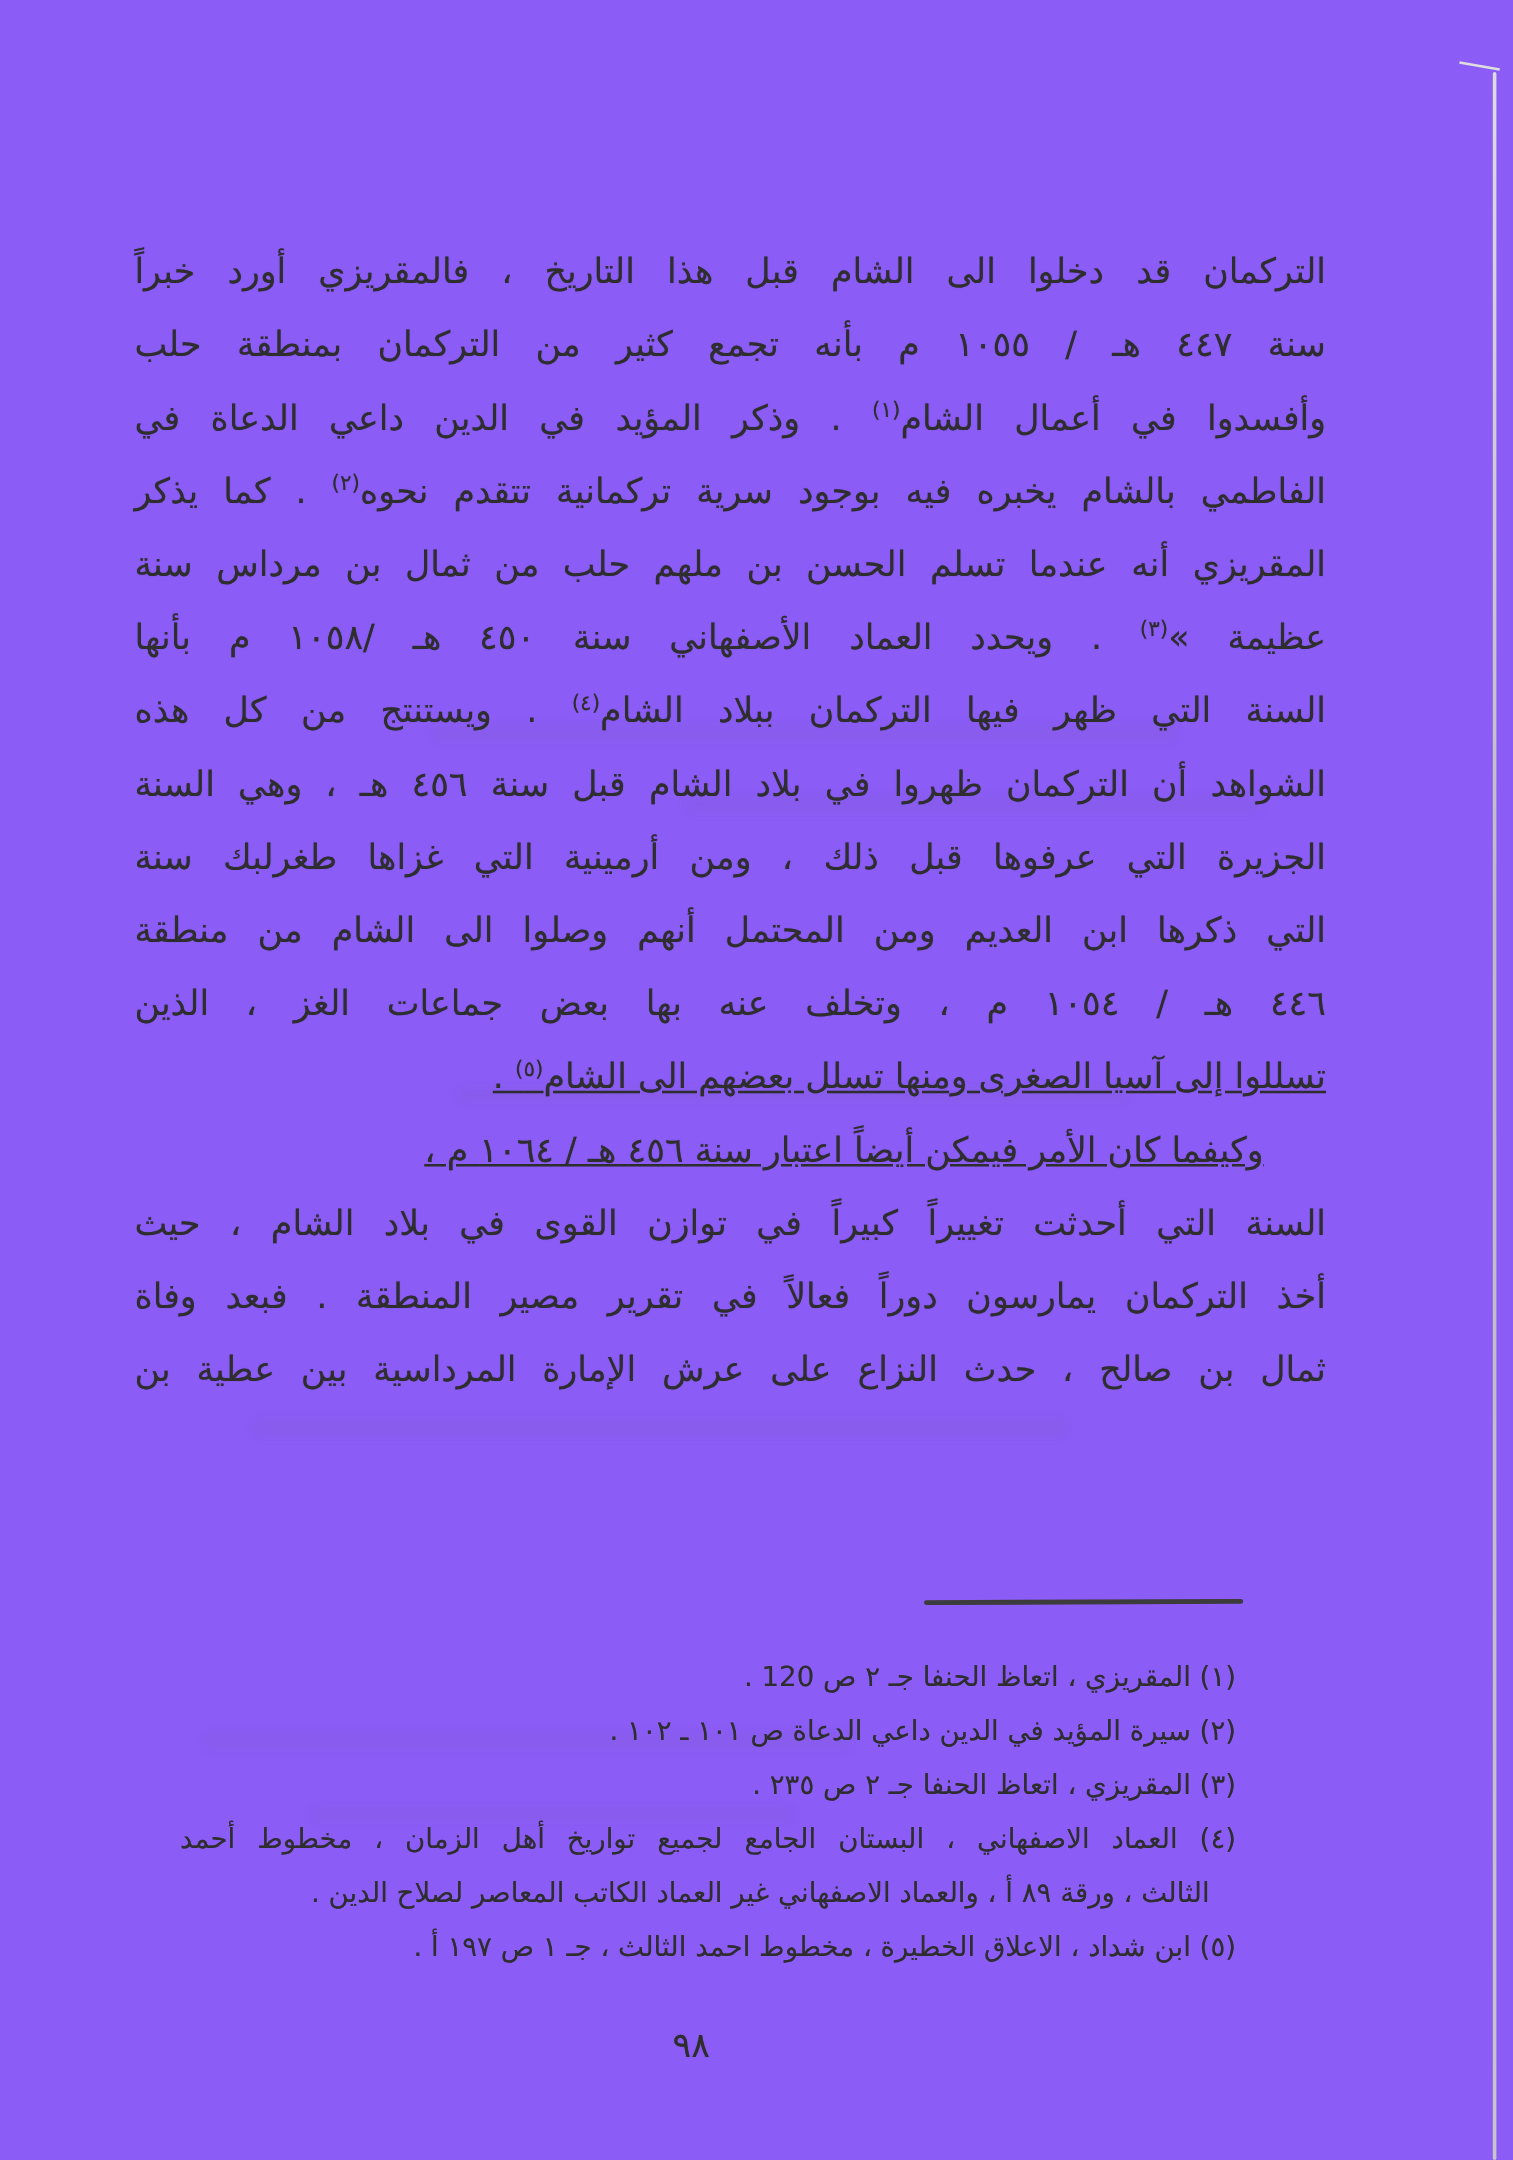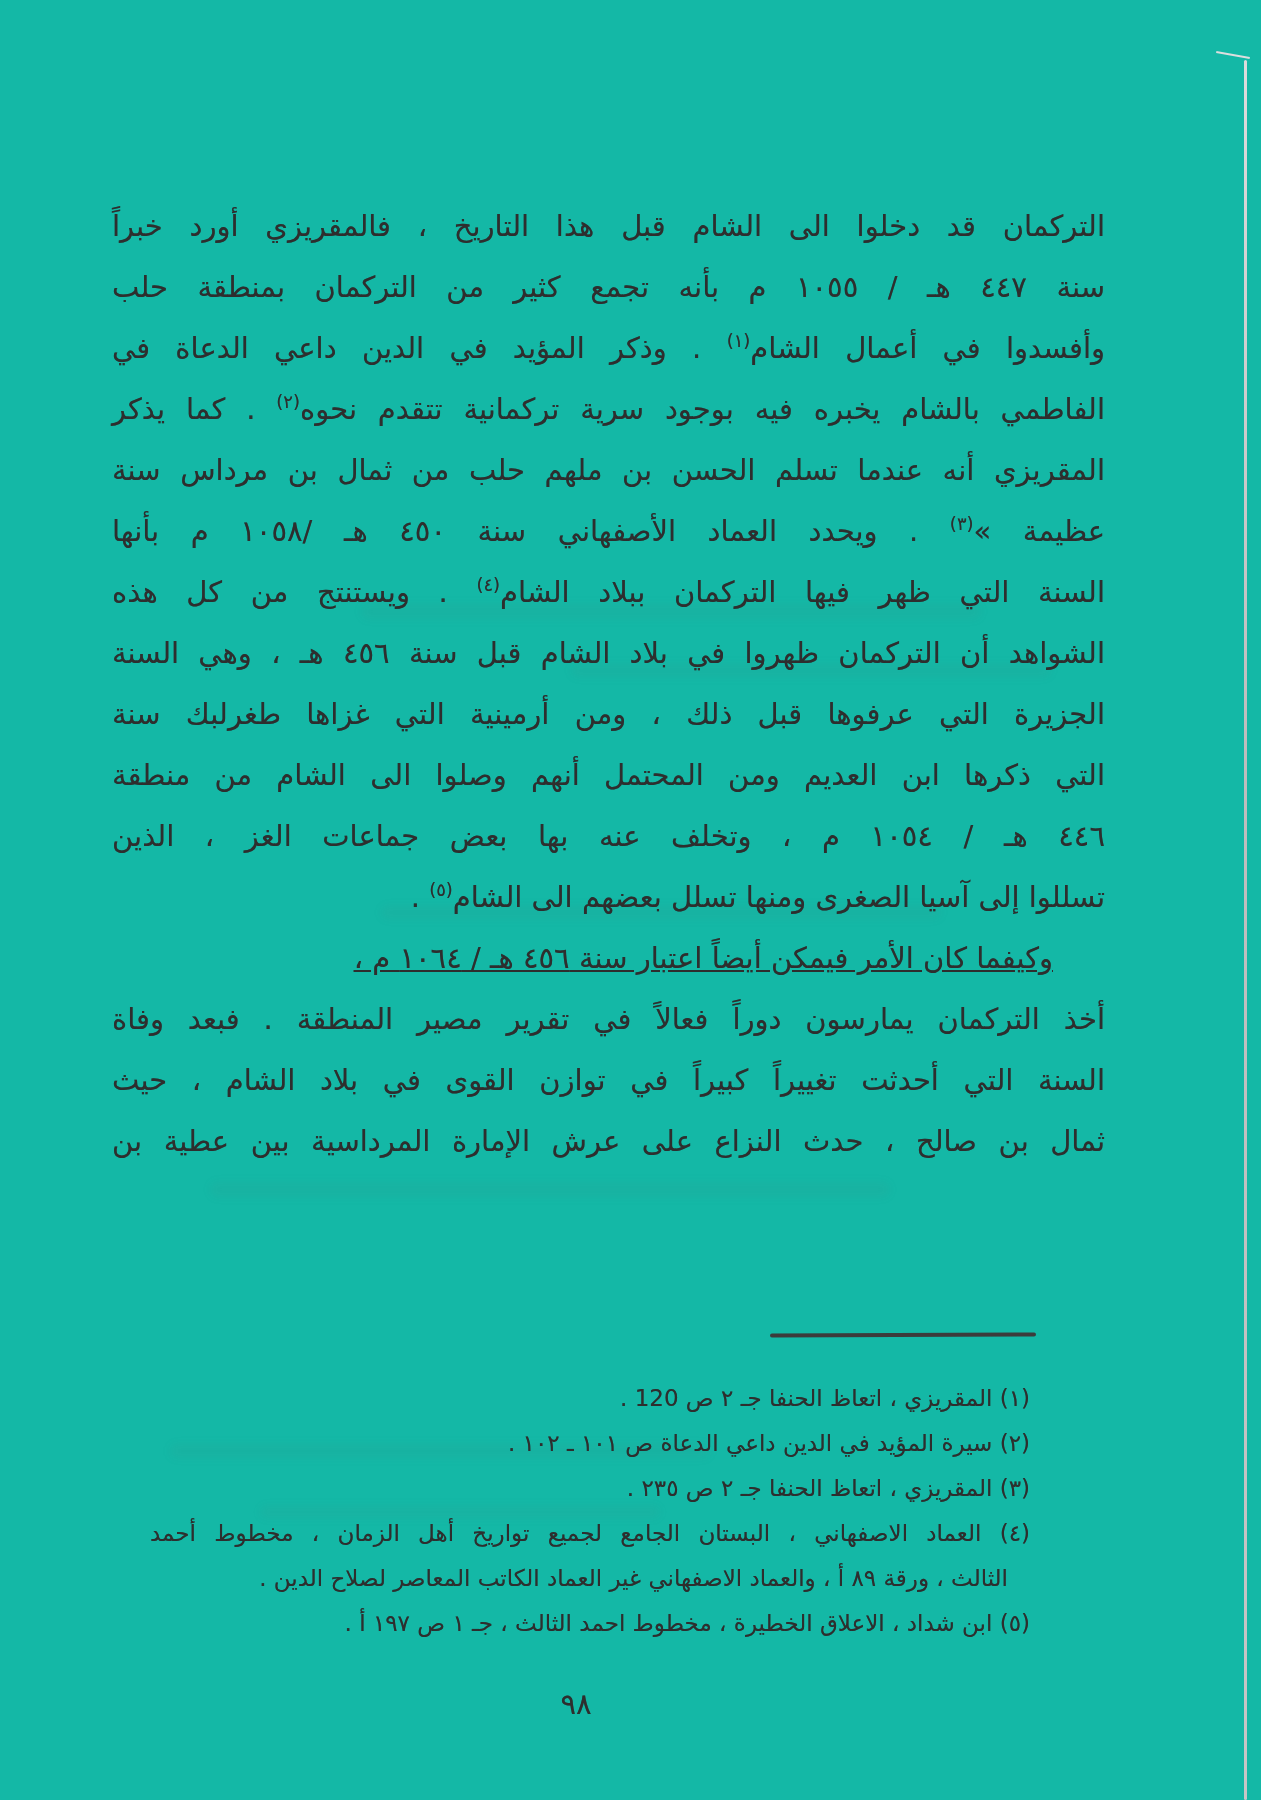--- a/index.html
+++ b/index.html
@@ -4,21 +4,21 @@
 <style>
   html, body {
     margin: 0;
     padding: 0;
     background: #ffffff;
   }
   .page {
     position: relative;
     width: 1261px;
     height: 1800px;
-    background: #14b8a6;
+    background: #8b5cf6;
     overflow: hidden;
     font-family: "DejaVu Sans", sans-serif;
     color: #2e2e2e;
     direction: rtl;
   }
   
   .scan-edge {
     position: absolute;
     left: 1244px;
     top: 60px;
@@ -50,20 +50,21 @@
     white-space: nowrap;
     text-align: justify;
     text-align-last: justify;
     text-justify: inter-word;
     white-space: normal;
     text-shadow: 0 0 0.6px rgba(40,40,40,0.5);
   }
   .ln.nofill {
     text-align: right;
     text-align-last: right;
+    text-decoration: underline;
   }
   .ln.indent {
     padding-right: 52px;
     text-align: right;
     text-align-last: right;
     text-decoration: underline;
   }
   sup.fnref {
     font-size: 0.62em;
     vertical-align: super;
@@ -153,22 +154,22 @@
     <div class="ln">الفاطمي بالشام يخبره فيه بوجود سرية تركمانية تتقدم نحوه<sup class="fnref">(٢)</sup> . كما يذكر</div>
     <div class="ln">المقريزي أنه عندما تسلم الحسن بن ملهم حلب من ثمال بن مرداس سنة</div>
     <div class="ln">عظيمة »<sup class="fnref">(٣)</sup> . ويحدد العماد الأصفهاني سنة ٤٥٠ هـ /١٠٥٨ م بأنها</div>
     <div class="ln">السنة التي ظهر فيها التركمان ببلاد الشام<sup class="fnref">(٤)</sup> . ويستنتج من كل هذه</div>
     <div class="ln">الشواهد أن التركمان ظهروا في بلاد الشام قبل سنة ٤٥٦ هـ ، وهي السنة</div>
     <div class="ln">الجزيرة التي عرفوها قبل ذلك ، ومن أرمينية التي غزاها طغرلبك سنة</div>
     <div class="ln">التي ذكرها ابن العديم ومن المحتمل أنهم وصلوا الى الشام من منطقة</div>
     <div class="ln">٤٤٦ هـ / ١٠٥٤ م ، وتخلف عنه بها بعض جماعات الغز ، الذين</div>
     <div class="ln nofill">تسللوا إلى آسيا الصغرى ومنها تسلل بعضهم الى الشام<sup class="fnref">(٥)</sup> .</div>
     <div class="ln indent">وكيفما كان الأمر فيمكن أيضاً اعتبار سنة ٤٥٦ هـ / ١٠٦٤ م ،</div>
+    <div class="ln">السنة التي أحدثت تغييراً كبيراً في توازن القوى في بلاد الشام ، حيث</div>
     <div class="ln">أخذ التركمان يمارسون دوراً فعالاً في تقرير مصير المنطقة . فبعد وفاة</div>
-    <div class="ln">السنة التي أحدثت تغييراً كبيراً في توازن القوى في بلاد الشام ، حيث</div>
     <div class="ln">ثمال بن صالح ، حدث النزاع على عرش الإمارة المرداسية بين عطية بن</div>
   </main>
 
   <div class="footnote-rule"></div>
 
   <section class="footnotes">
     <div class="fn">(١) المقريزي ، اتعاظ الحنفا جـ ٢ ص 120 .</div>
     <div class="fn">(٢) سيرة المؤيد في الدين داعي الدعاة ص ١٠١ ـ ١٠٢ .</div>
     <div class="fn">(٣) المقريزي ، اتعاظ الحنفا جـ ٢ ص ٢٣٥ .</div>
     <div class="fn fill">(٤) العماد الاصفهاني ، البستان الجامع لجميع تواريخ أهل الزمان ، مخطوط أحمد</div>

